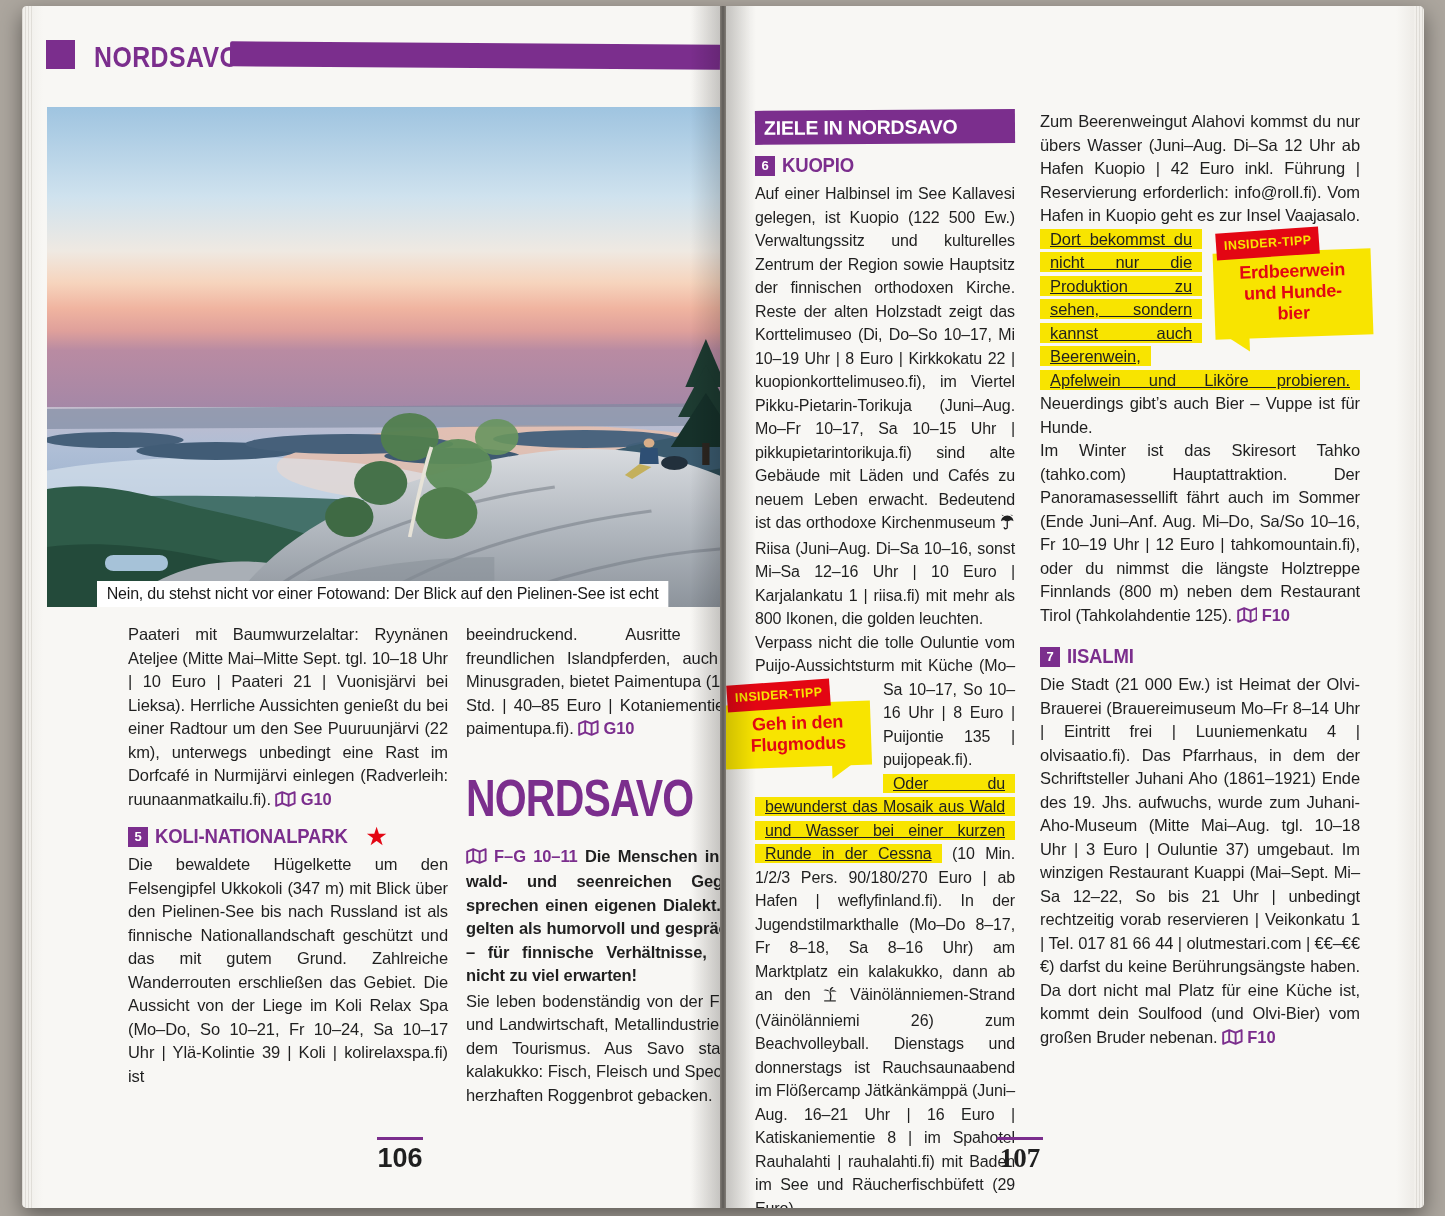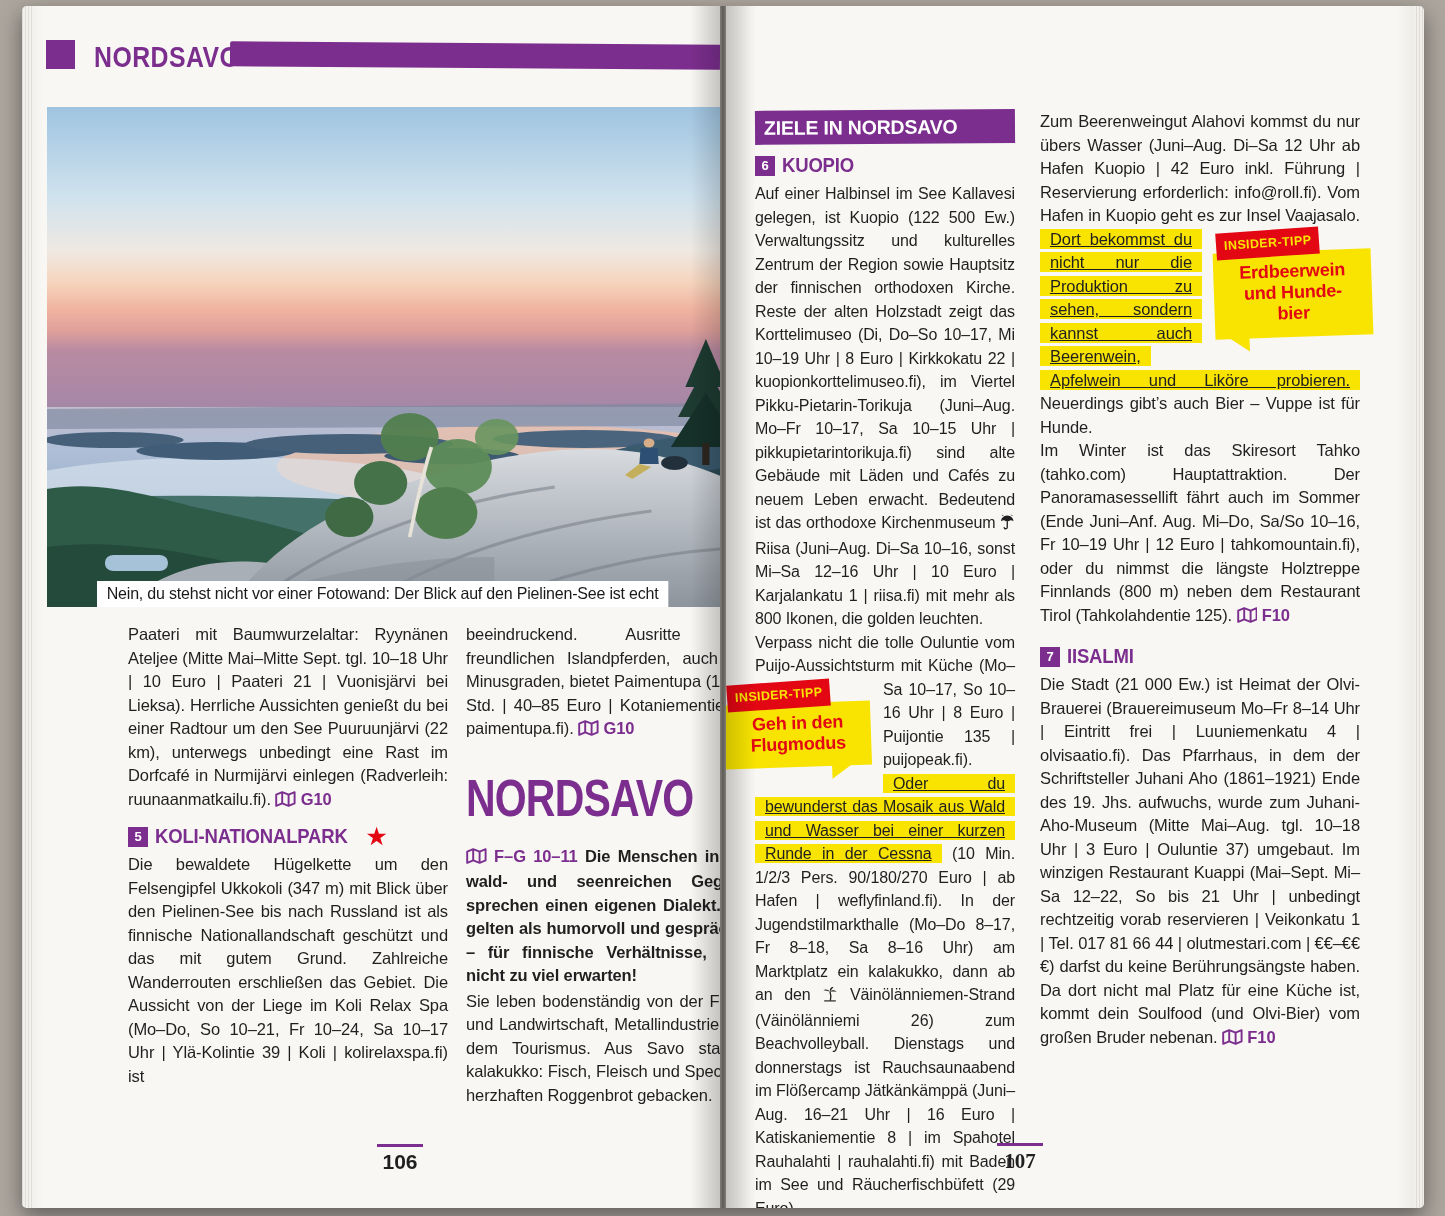--- a/index.html
+++ b/index.html
@@ -87,21 +87,21 @@
   .tip-bubble{display:block;background:var(--yellow);color:var(--red);font-weight:bold;
      font-size:18px;line-height:1.18;text-align:center;padding:10px 6px 12px;margin-top:-5px;
      position:relative;white-space:pre-line;transform:rotate(-2deg);letter-spacing:-.2px;}
   .tip-bubble::after{content:'';position:absolute;bottom:-13px;width:0;height:0;border-style:solid;}
   .tip.tail-right .tip-bubble::after{right:20px;border-width:14px 20px 0 0;
      border-color:var(--yellow) transparent transparent transparent;}
   .tip.tail-left .tip-bubble::after{left:14px;border-width:14px 0 0 20px;
      border-color:var(--yellow) transparent transparent transparent;}
 
   
-  .pagenum{position:absolute;bottom:34px;left:50%;text-align:center;font-weight:bold;font-size:21px;}
+  .pagenum{position:absolute;bottom:34px;left:50%;text-align:center;font-weight:bold;font-size:27px;}
   .page-left .pagenum{transform:translateX(-50%) translateX(29px);}
   .page-right .pagenum{transform:translateX(-50%) translateX(-55px);font-family:Liberation Serif, serif;}
   .pn-line{display:block;width:46px;height:3px;background:var(--purple);margin:0 auto 3px;}
 </style>
 </head>
 <body>
 
 <div class="book">
 
   <div class="page page-left">

